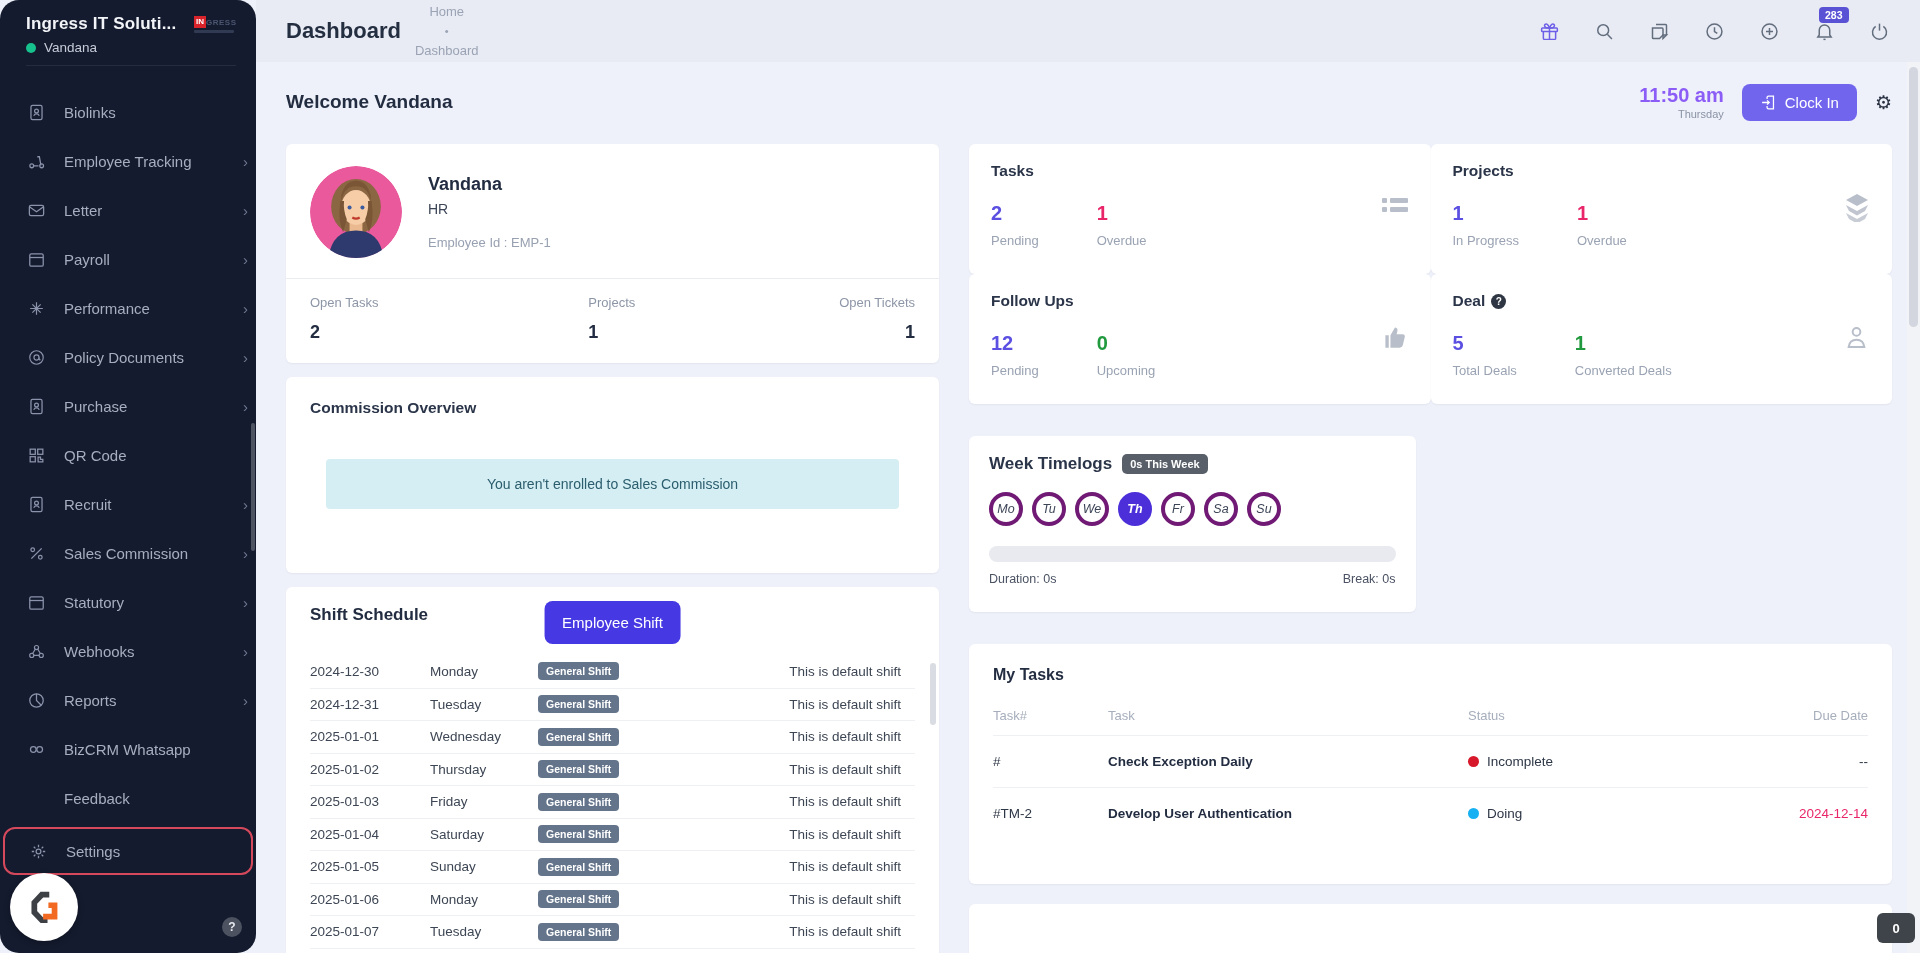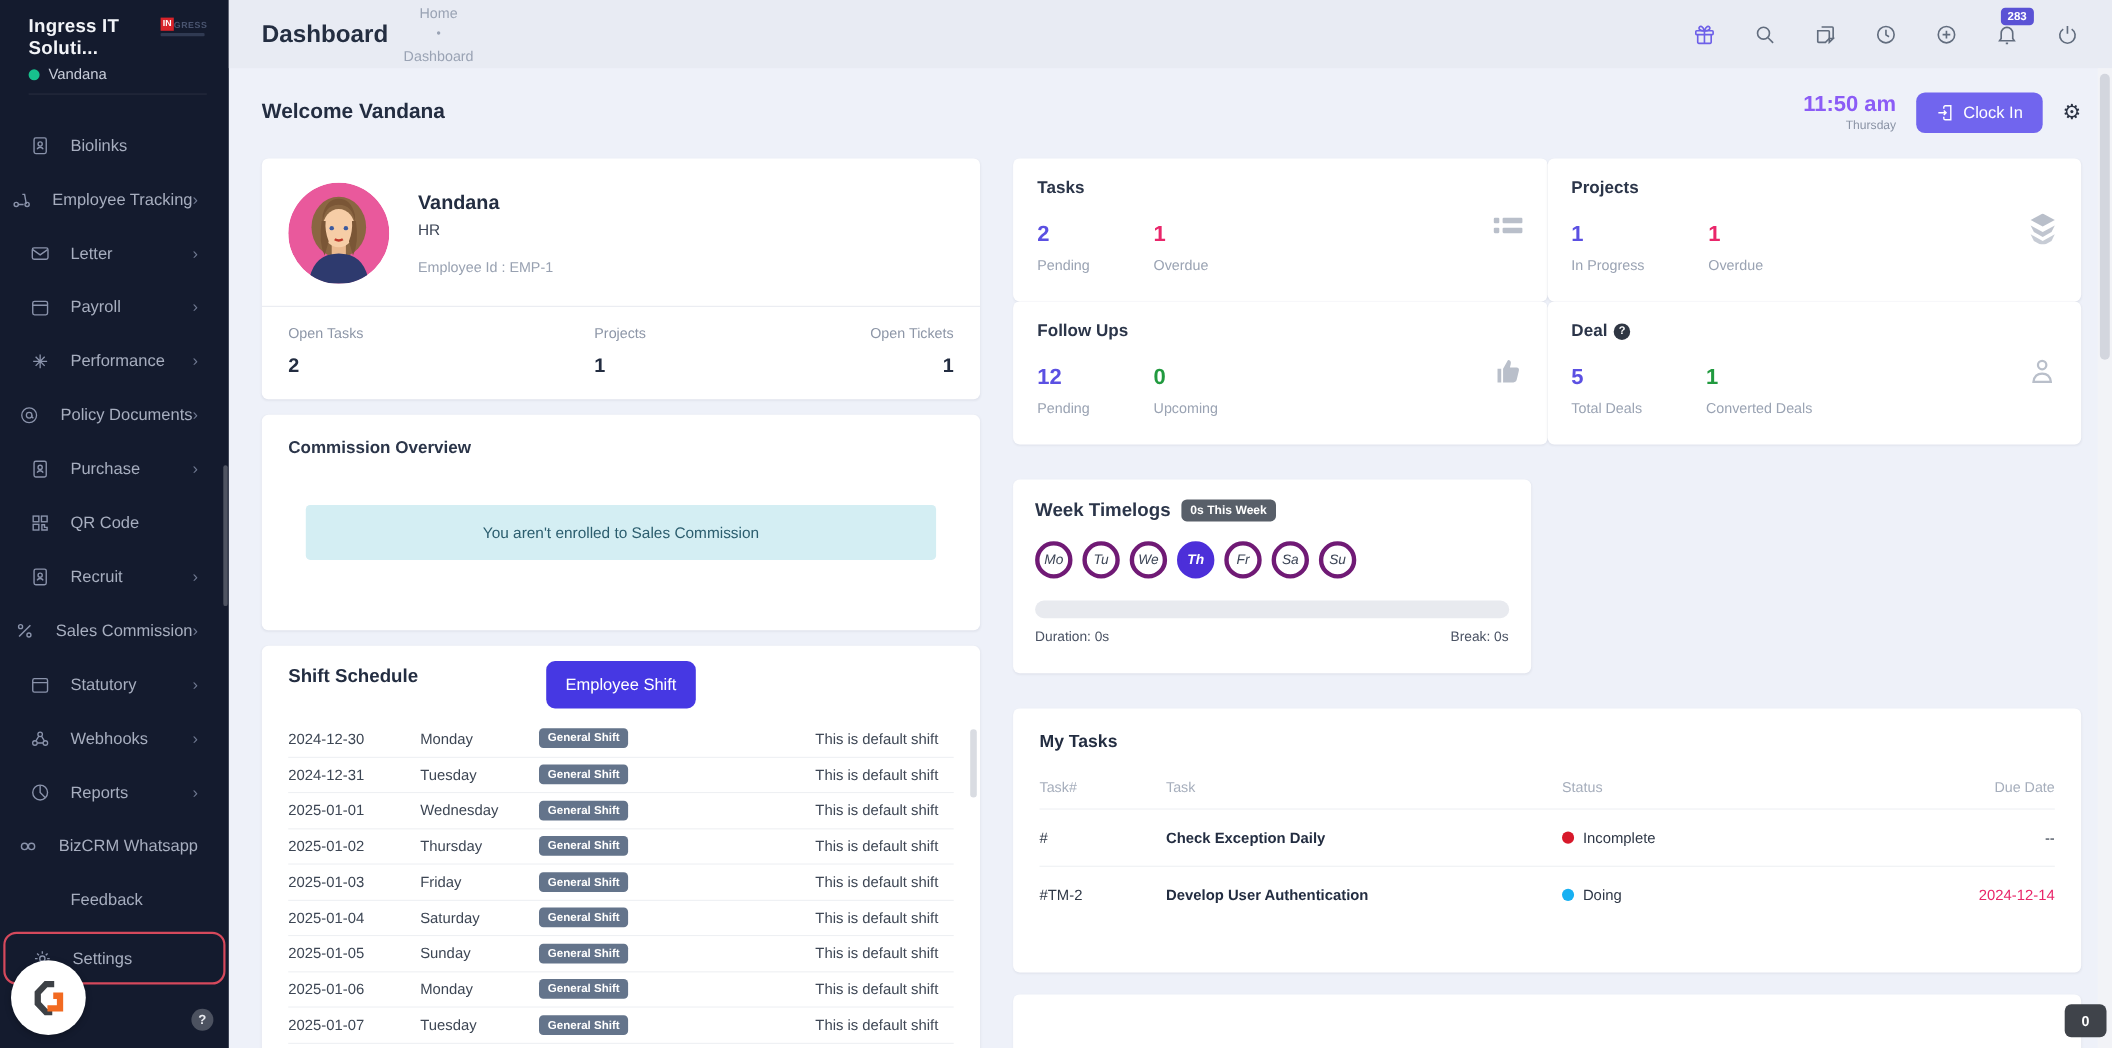--- a/index.html
+++ b/index.html
@@ -1,34 +1,34 @@
 <!DOCTYPE html>
 <html><head>
 <meta charset="utf-8">
 <style>
   * { margin:0; padding:0; box-sizing:border-box; }
   html,body { width:1920px; height:953px; overflow:hidden; font-family:"Liberation Sans", sans-serif; }
   .app { display:flex; width:1920px; height:953px; background:#eef1f9; }
 
   
-  .sidebar { width:208px; flex-shrink:0; background:#141b2e; position:relative; color:#aab1c2; }
+  .sidebar { width:256px; flex-shrink:0; background:#141b2e; position:relative; color:#aab1c2;border-radius:19px; }
   .side-header { padding:14px 20px 10px 26px; }
   .side-header-top { display:flex; align-items:flex-start; justify-content:space-between; }
   .company-name { color:#f2f4f8; font-size:17px; font-weight:bold; letter-spacing:.2px; }
   .mini-logo { width:42px; margin-top:2px; }
   .mini-logo-row { display:flex; align-items:center; }
   .mini-logo-in { background:#d8232a; color:#fff; font-size:8px; font-weight:bold; padding:2px 2px; line-height:1; }
   .mini-logo-rest { color:#4a5570; font-size:8px; font-weight:bold; letter-spacing:.5px; }
   .mini-logo-tag { height:3px; background:#303a52; margin-top:2px; width:40px; border-radius:1px; }
   .side-user { display:flex; align-items:center; gap:8px; margin-top:6px; }
   .user-dot { width:10px; height:10px; border-radius:50%; background:#17c18d; }
   .side-user-name { font-size:13.5px; color:#c7ccd8; }
   .side-divider { height:1px; background:rgba(255,255,255,.08); margin-top:10px; }
   .side-nav { padding:12px 0 0 0; }
-  .nav-item { display:flex; align-items:center; height:49px; padding:0 28px 0 26px; cursor:pointer;justify-content:flex-end; }
+  .nav-item { display:flex; align-items:center; height:49px; padding:0 8px 0 26px; cursor:pointer;justify-content:flex-end; }
   .nav-icon { width:20px; height:20px; margin-right:18px; flex-shrink:0; display:flex; align-items:center; justify-content:center; }
   .nav-icon svg { width:19px; height:19px; stroke:#8items891a8; }
   .nav-icon svg { stroke:#8a93ab; }
   .nav-label { font-size:15px; color:#a7aebf; flex:1; white-space:nowrap; }
   .nav-chevron { color:#6f7991; font-size:15px; line-height:1; }
   .nav-item.settings-highlight { border:2px solid #d6495c; border-radius:12px; margin:4px 3px 0 3px; padding-left:23px; height:48px; }
   .no-icon { visibility:hidden; }
   .side-scrollthumb { position:absolute; right:1px; top:423px; width:4px; height:128px; background:rgba(255,255,255,.25); border-radius:2px; }
   .side-logo-circle { position:absolute; left:10px; bottom:12px; width:68px; height:68px; background:#fff; border-radius:50%; box-shadow:0 2px 6px rgba(0,0,0,.25); display:flex; align-items:center; justify-content:center; }
   .side-help { position:absolute; right:14px; bottom:16px; width:20px; height:20px; border-radius:50%; background:#4c5260; color:#e8eaef; font-size:12px; font-weight:bold; display:flex; align-items:center; justify-content:center; }

